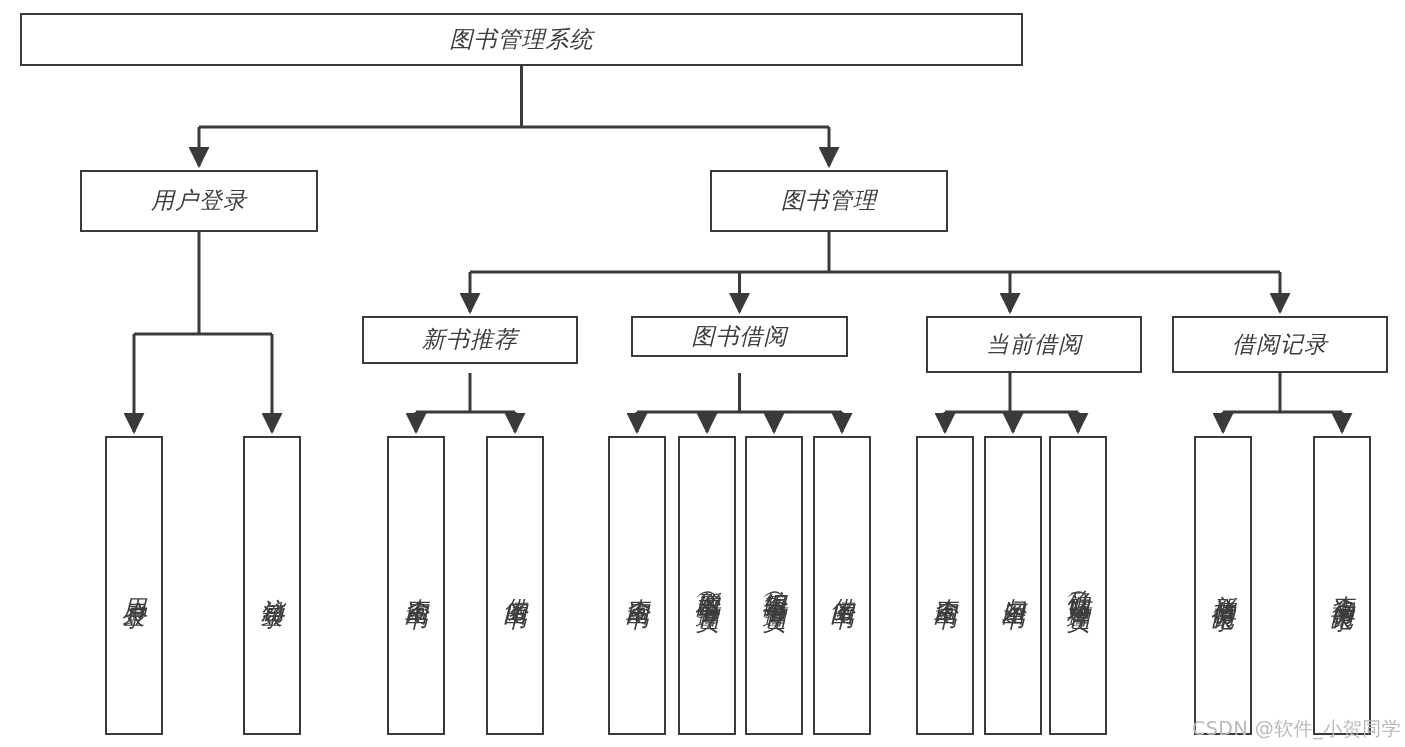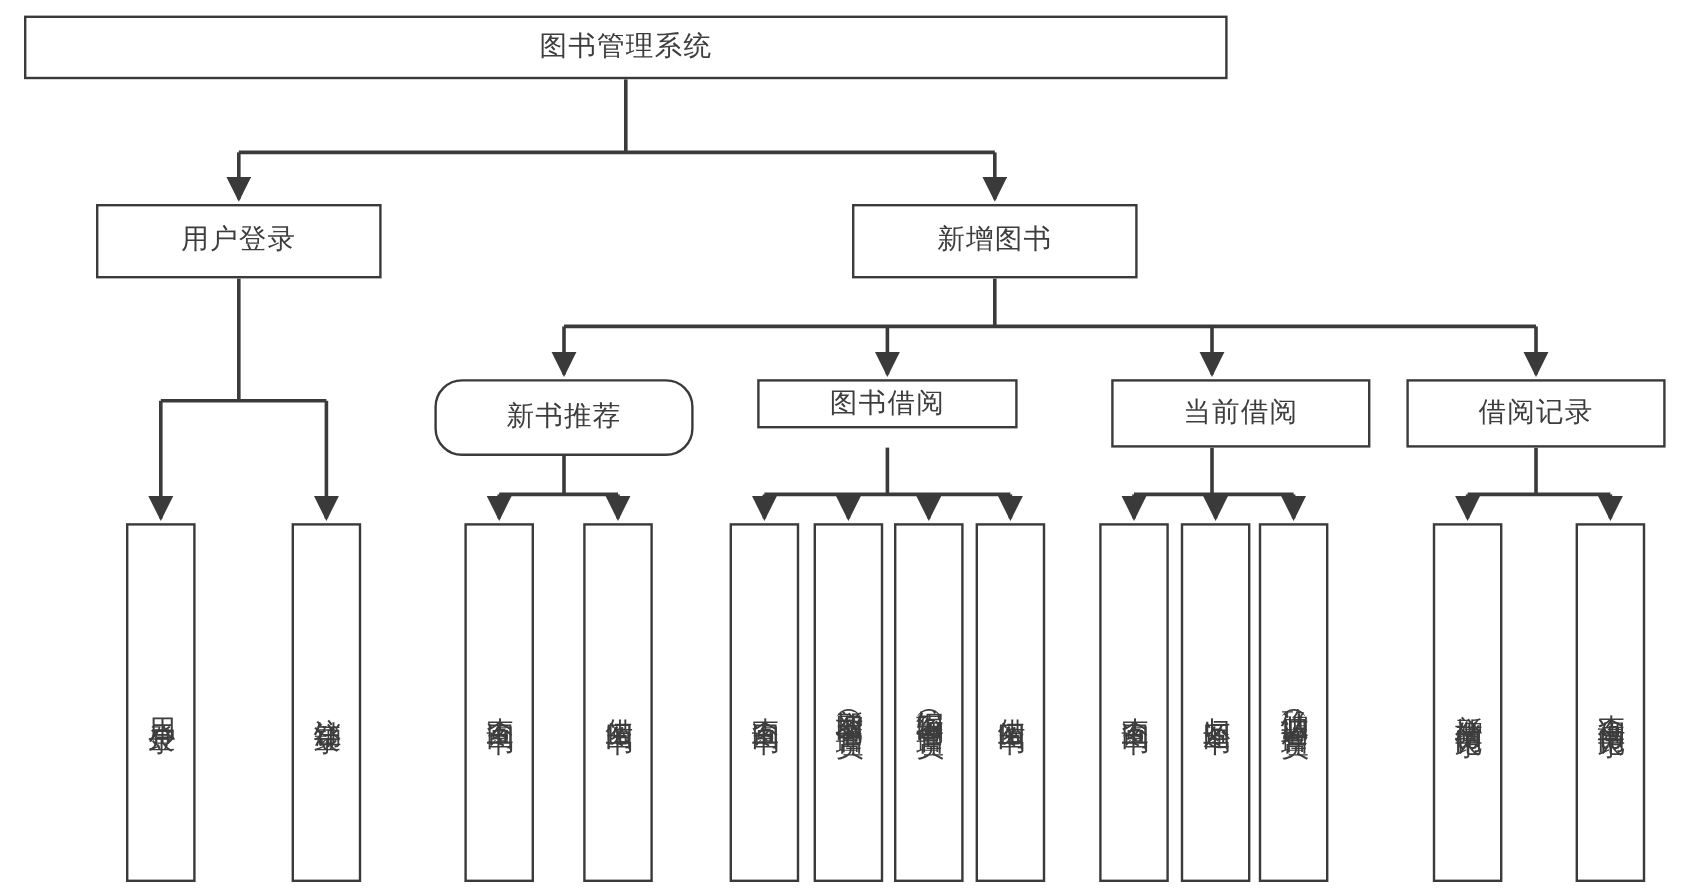--- a/index.html
+++ b/index.html
@@ -27,20 +27,21 @@
   }
   .node {
     position: absolute;
     box-sizing: border-box;
     background: #ffffff;
     border: 2px solid #3a3a3a;
     display: flex;
     align-items: center;
     justify-content: center;
     overflow: hidden;
+    font-style: italic;
   }
   .node-h {
     font-size: 23px;
     color: #3d3d3d;
     line-height: 1.1;
     letter-spacing: 1px;
     white-space: nowrap;
   }
   .node-v {
     writing-mode: vertical-rl;
@@ -109,23 +110,23 @@
   </svg>
 
   <div id="nodes-layer">
       <div class="node" style="left: 20px; top: 13px; width: 1003px; height: 53px;">
         <span class="node-h">图书管理系统</span>
       </div>
       <div class="node" style="left: 80px; top: 170px; width: 238px; height: 62px;">
         <span class="node-h">用户登录</span>
       </div>
       <div class="node" style="left: 710px; top: 170px; width: 238px; height: 62px;">
-        <span class="node-h">新增图书</span>
+        <span class="node-h">图书管理</span>
       </div>
-      <div class="node" style="left: 362px; top: 316px; width: 216px; height: 64px; border-radius: 23px;">
+      <div class="node" style="left: 362px; top: 316px; width: 216px; height: 48px;">
         <span class="node-h">新书推荐</span>
       </div>
       <div class="node" style="left: 631px; top: 316px; width: 217px; height: 41px;">
         <span class="node-h">图书借阅</span>
       </div>
       <div class="node" style="left: 902px; top: 316px; width: 216px; height: 57px; margin-left: 24px;">
         <span class="node-h">当前借阅</span>
       </div>
       <div class="node" style="left: 1172px; top: 316px; width: 216px; height: 57px;">
         <span class="node-h">借阅记录</span>
@@ -164,14 +165,15 @@
         <span class="node-v">确认归还（管理员）</span>
       </div>
       <div class="node" style="left: 1194px; top: 436px; width: 58px; height: 299px;">
         <span class="node-v">新增借阅记录</span>
       </div>
       <div class="node" style="left: 1313px; top: 436px; width: 58px; height: 299px;">
         <span class="node-v">查询借阅记录</span>
       </div>
     </div>
 
+  <div class="watermark" style="left: 1192px; top: 716px;">CSDN @软件_小贺同学</div>
 
 </div>
 
 </body></html>

